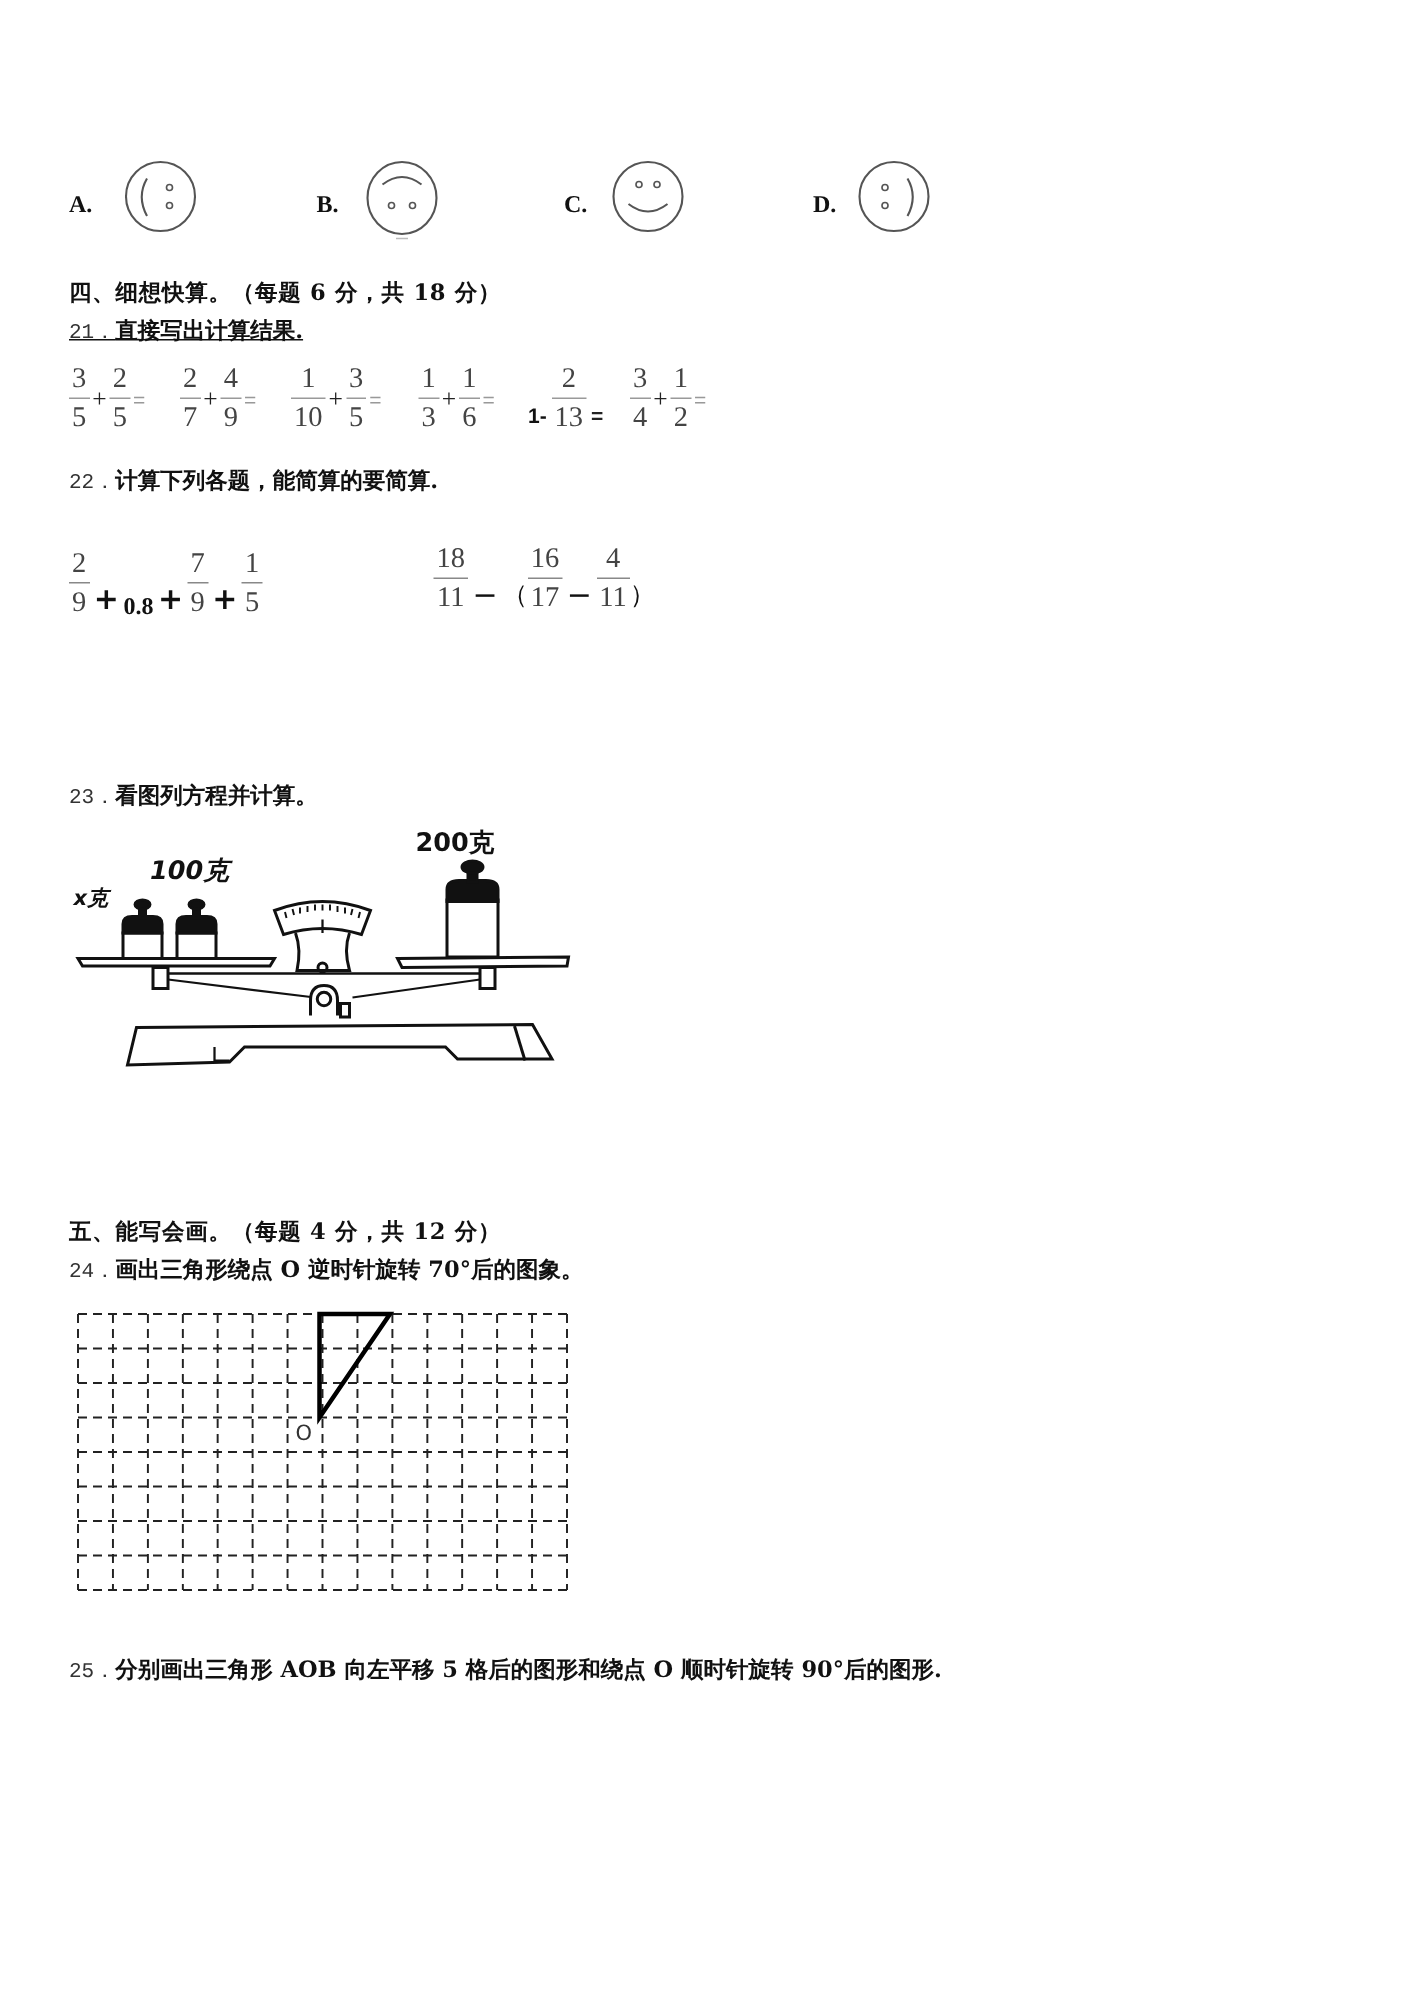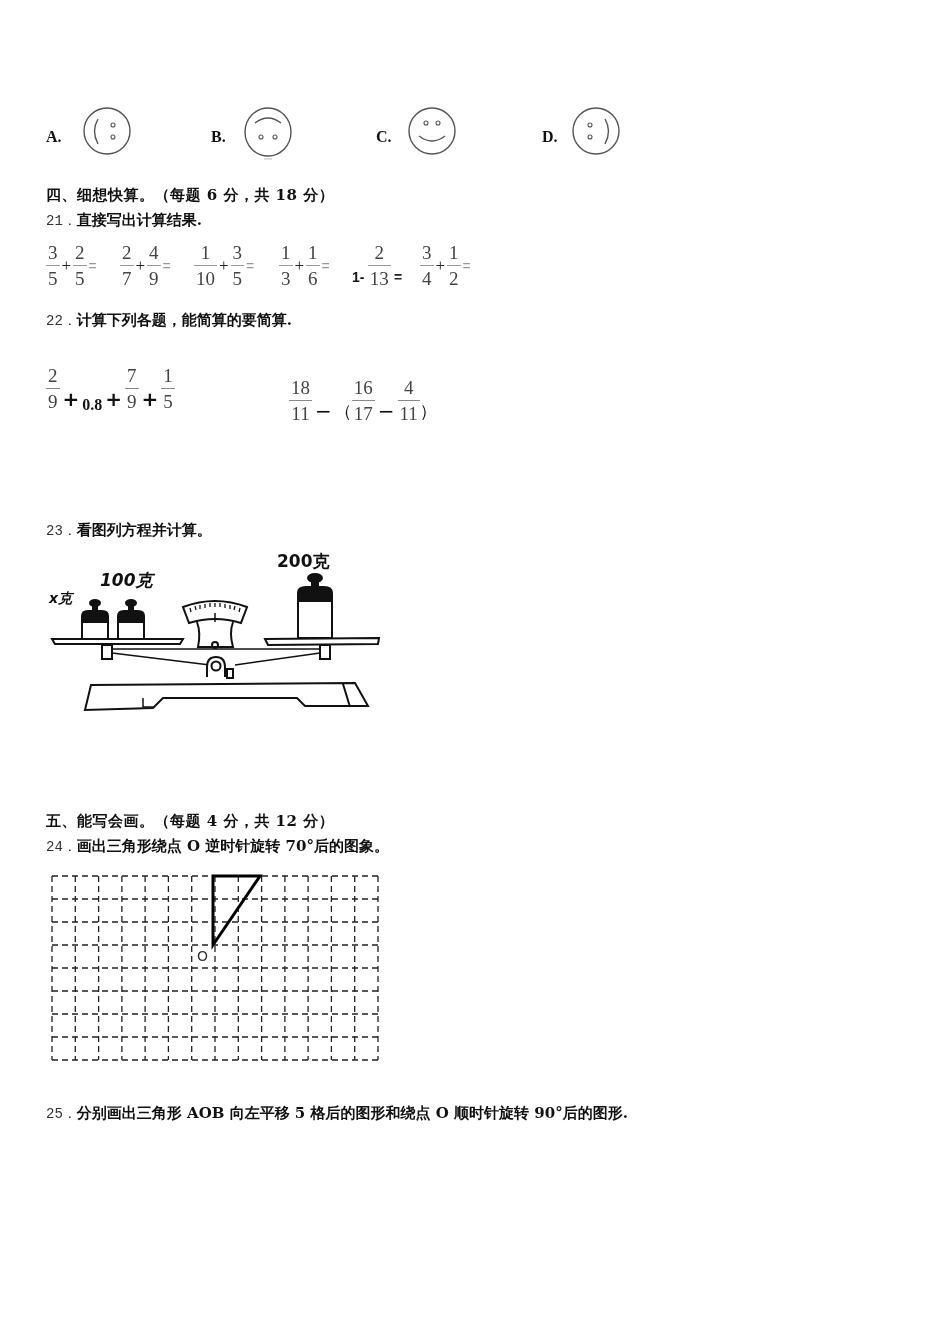--- a/index.html
+++ b/index.html
@@ -58,21 +58,21 @@
   <svg class="abs" style="left:570px;top:6px;" width="52" height="52">
     <ellipse cx="26" cy="25" rx="23" ry="23" fill="none" stroke="#555" stroke-width="1.4"></ellipse>
     <circle cx="20" cy="19" r="2" fill="none" stroke="#555" stroke-width="1.1"></circle>
     <circle cx="20" cy="31" r="2" fill="none" stroke="#555" stroke-width="1.1"></circle>
     <path d="M35 13 Q42 25 35 38" fill="none" stroke="#555" stroke-width="1.4"></path>
   </svg>
 </div>
 
 <div class="abs heading" style="left:46px;top:186px;">四、细想快算。（每题 6 分，共 18 分）</div>
 
-<div class="abs qline" style="left:46px;top:211px;">
+<div class="abs qline" style="left:46px;top:211px;text-decoration:underline;">
   <span class="qnum">21．</span><span class="qtext">直接写出计算结果.</span>
 </div>
 
 <div class="abs expr" style="left:46px;top:243px;">
   <span class="frac">
       <span class="num">3</span>
       <span class="den">5</span>
     </span>
   <span class="op">+</span>
   <span class="frac">
@@ -154,21 +154,21 @@
       <span class="num">7</span>
       <span class="den">9</span>
     </span>
   <span class="bigop" style="margin-top:22px;">+</span>
   <span class="frac frac22">
       <span class="num">1</span>
       <span class="den">5</span>
     </span>
 </div>
 
-<div class="abs expr" style="left:289px;top:377px;">
+<div class="abs expr" style="left:289px;top:362px;">
   <span class="frac frac22">
       <span class="num">18</span>
       <span class="den">11</span>
     </span>
   <span class="bigop" style="margin-top:22px;font-weight:normal;">−</span>
   <span style="margin-top:22px;font-size:17px;">（</span>
   <span class="frac frac22">
       <span class="num">16</span>
       <span class="den">17</span>
     </span>

